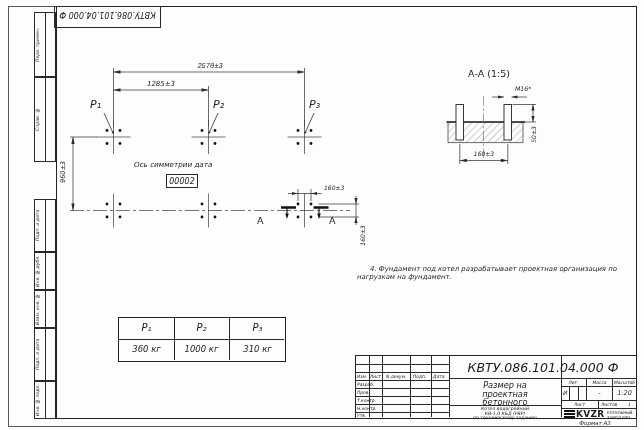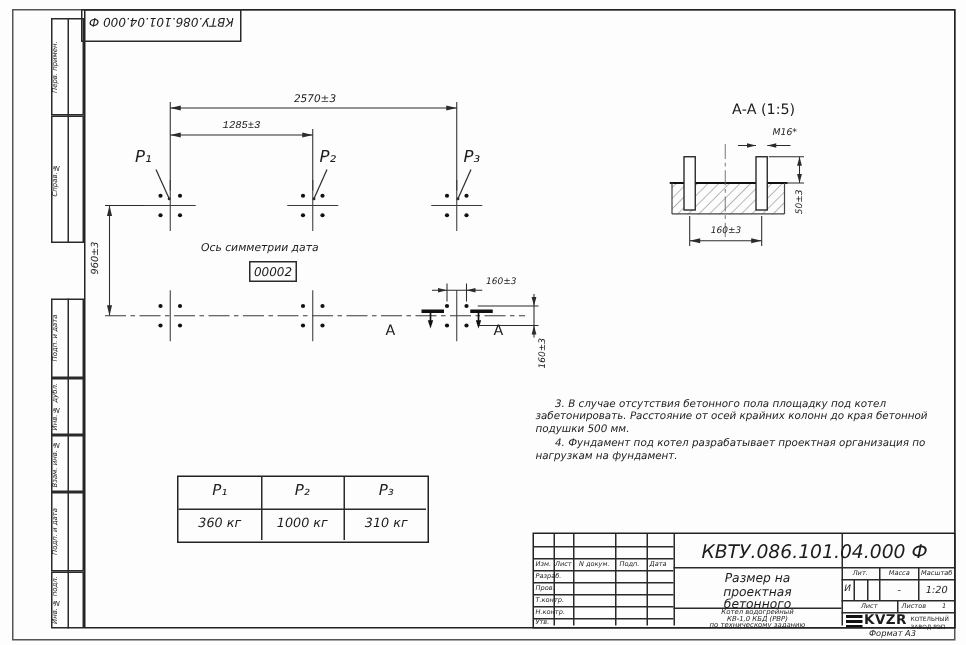--- a/index.html
+++ b/index.html
@@ -146,42 +146,41 @@
     <g fill="#2b2b2b" stroke="none">
       <polygon points="504,97 498,95.5 498,98.5"></polygon>
         <polygon points="511.5,97 517.5,95.5 517.5,98.5"></polygon>
       <polygon points="533,104.5 531.4,110.5 534.6,110.5"></polygon>
         <polygon points="533,122 531.4,116 534.6,116"></polygon>
       <polygon points="459.8,160.5 466.8,158.8 466.8,162.2"></polygon>
         <polygon points="507.8,160.5 500.8,158.8 500.8,162.2"></polygon>
     </g>
   </svg>
 
-  <div class="dt ctr" style="left:165px;top:62px;width:90px;font-size:7px;">2570±3</div>
-  <div class="dt ctr" style="left:118px;top:80px;width:86px;font-size:7px;font-family:Liberation Mono, monospace;">1285±3</div>
+  <div class="dt ctr" style="left:165px;top:62px;width:90px;font-size:7px;font-family:Liberation Mono, monospace;">2570±3</div>
+  <div class="dt ctr" style="left:118px;top:80px;width:86px;font-size:7px;">1285±3</div>
   <div class="dt rot90 ctr" style="left:46px;top:168px;width:34px;font-size:6.5px;">960±3</div>
   <div class="dt" style="left:90px;top:98px;font-size:11px;">P₁</div>
   <div class="dt" style="left:213px;top:98px;font-size:11px;">P₂</div>
   <div class="dt" style="left:309px;top:98px;font-size:11px;">P₃</div>
   <div class="dt" style="left:134px;top:160px;font-size:7.2px;">Ось симметрии дата</div>
   <div class="box" style="left:166px;top:174px;width:32px;height:14px;">
     <div class="dt ctr" style="left:0;top:2px;width:30px;font-size:8px;">00002</div>
   </div>
   <div class="dt" style="left:324px;top:184px;font-size:6px;">160±3</div>
   <div class="dt rot90 ctr" style="left:347px;top:232px;width:30px;font-size:6px;">160±3</div>
   <div class="up" style="left:257px;top:215px;font-size:9.5px;">А</div>
   <div class="up" style="left:329px;top:215px;font-size:9.5px;">А</div>
 
-  <div class="up ctr" style="left:464px;top:68px;width:90px;font-size:9.5px;">А-А (1:5)</div>
+  <div class="up ctr" style="left:444px;top:68px;width:90px;font-size:9.5px;">А-А (1:5)</div>
   <div class="dt" style="left:515px;top:85px;font-size:6.2px;">М16*</div>
   <div class="dt rot90 ctr" style="left:520px;top:131px;width:26px;font-size:6px;">50±3</div>
   <div class="dt ctr" style="left:462px;top:150px;width:44px;font-size:6px;">160±3</div>
 
   <div class="abs" style="left:357px;top:265px;width:278px;font-size:6.9px;line-height:8.4px;">
-    <p class="note">3. В случае отсутствия бетонного пола площадку под котел забетонировать. Расстояние от осей крайних колонн до края бетонной подушки 500 мм.</p>
     <p class="note">4. Фундамент под котел разрабатывает проектная организация по нагрузкам на фундамент.</p>
   </div>
 
   <div class="abs" style="left:118px;top:317px;width:168px;height:45px;border:1.4px solid #222;box-sizing:border-box;">
     <div class="ln" style="left:54.6px;top:0;width:0.9px;height:42.2px;"></div>
     <div class="ln" style="left:110.2px;top:0;width:0.9px;height:42.2px;"></div>
     <div class="ln" style="left:0;top:20.6px;width:165.2px;height:0.9px;"></div>
     <div class="dt ctr" style="left:0;top:4px;width:55px;font-size:10px;">P₁</div>
     <div class="dt ctr" style="left:55px;top:4px;width:55px;font-size:10px;">P₂</div>
     <div class="dt ctr" style="left:111px;top:4px;width:55px;font-size:10px;">P₃</div>

